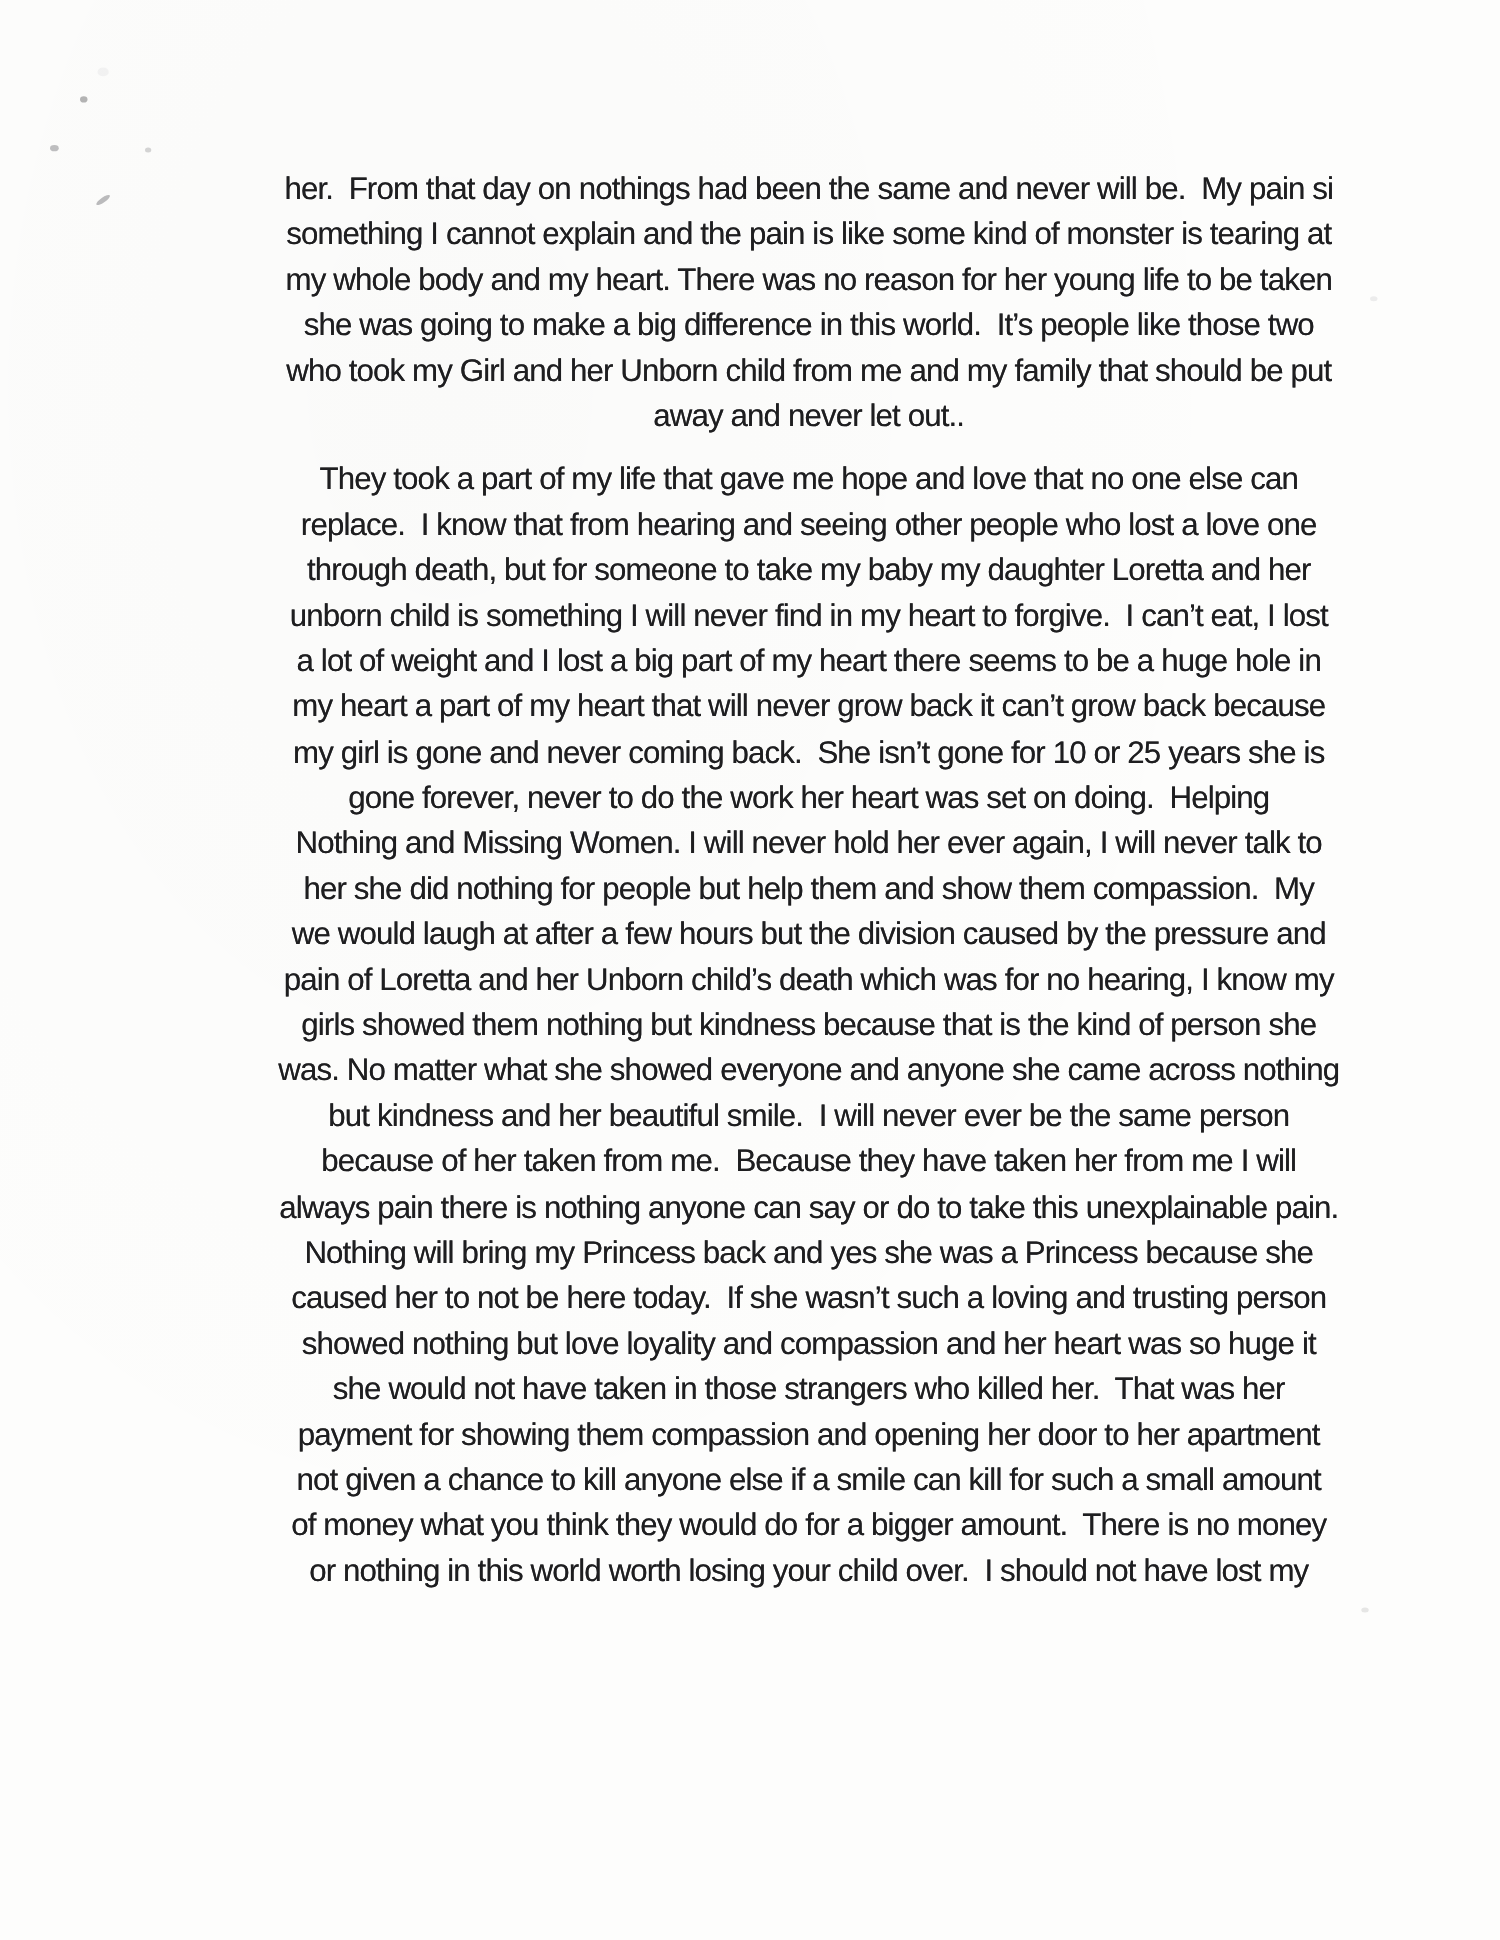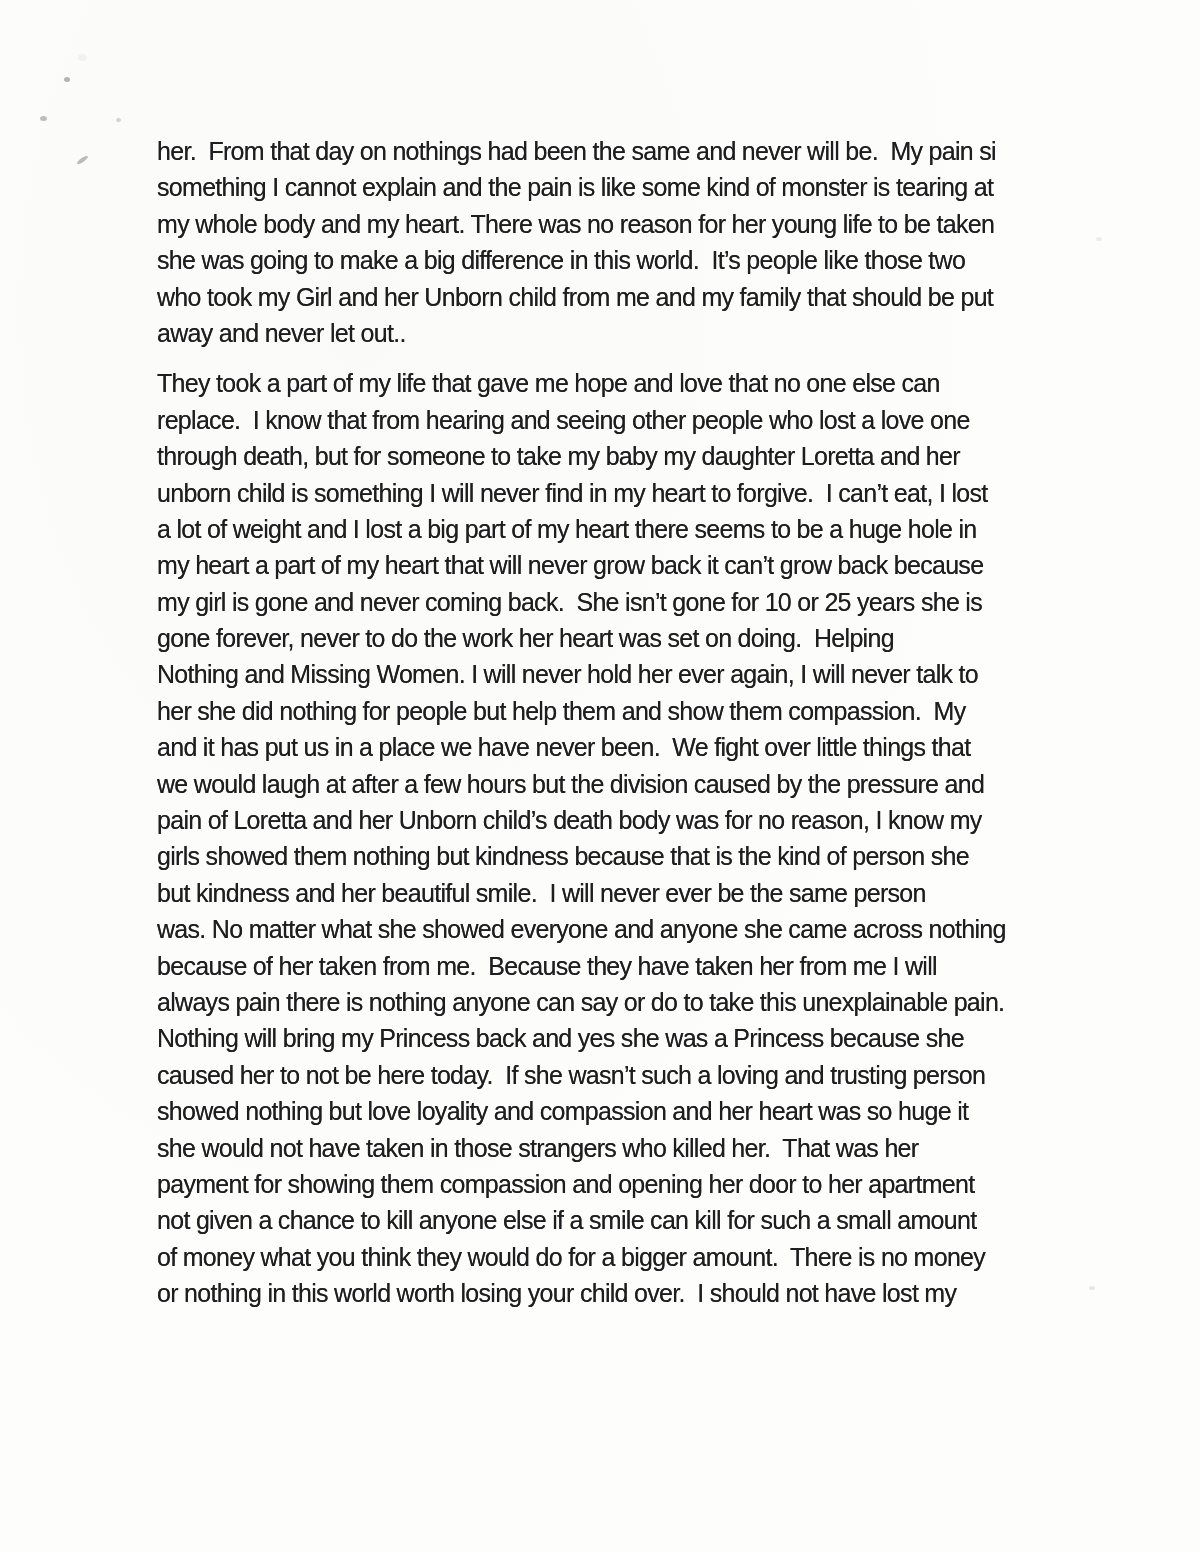--- a/index.html
+++ b/index.html
@@ -32,20 +32,21 @@
     line-height: 36.4px;
     
     text-shadow: 0 0 0.5px rgba(20,20,22,0.75);
   }
   .para {
     margin: 0 0 14px 0;
   }
   .line {
     white-space: pre;    
     height: 36.4px;
+    text-align: center;
   }
   .speck {
     position: absolute;
     background: #5a5a5e;
     border-radius: 50%;
   }
 </style>
 </head>
 <body>
 
@@ -63,26 +64,25 @@
         <div class="line">They took a part of my life that gave me hope and love that no one else can</div>
         <div class="line">replace.  I know that from hearing and seeing other people who lost a love one</div>
         <div class="line">through death, but for someone to take my baby my daughter Loretta and her</div>
         <div class="line">unborn child is something I will never find in my heart to forgive.  I can’t eat, I lost</div>
         <div class="line">a lot of weight and I lost a big part of my heart there seems to be a huge hole in</div>
         <div class="line">my heart a part of my heart that will never grow back it can’t grow back because</div>
         <div class="line">my girl is gone and never coming back.  She isn’t gone for 10 or 25 years she is</div>
         <div class="line">gone forever, never to do the work her heart was set on doing.  Helping</div>
         <div class="line">Nothing and Missing Women. I will never hold her ever again, I will never talk to</div>
         <div class="line">her she did nothing for people but help them and show them compassion.  My</div>
-        <div class="line">and it has put us in a place we have never been.  We fight over little things that</div>
         <div class="line">we would laugh at after a few hours but the division caused by the pressure and</div>
-        <div class="line">pain of Loretta and her Unborn child’s death body was for no reason, I know my</div>
+        <div class="line">pain of Loretta and her Unborn child’s death which was for no hearing, I know my</div>
         <div class="line">girls showed them nothing but kindness because that is the kind of person she</div>
+        <div class="line">was. No matter what she showed everyone and anyone she came across nothing</div>
         <div class="line">but kindness and her beautiful smile.  I will never ever be the same person</div>
-        <div class="line">was. No matter what she showed everyone and anyone she came across nothing</div>
         <div class="line">because of her taken from me.  Because they have taken her from me I will</div>
         <div class="line">always pain there is nothing anyone can say or do to take this unexplainable pain.</div>
         <div class="line">Nothing will bring my Princess back and yes she was a Princess because she</div>
         <div class="line">caused her to not be here today.  If she wasn’t such a loving and trusting person</div>
         <div class="line">showed nothing but love loyality and compassion and her heart was so huge it</div>
         <div class="line">she would not have taken in those strangers who killed her.  That was her</div>
         <div class="line">payment for showing them compassion and opening her door to her apartment</div>
         <div class="line">not given a chance to kill anyone else if a smile can kill for such a small amount</div>
         <div class="line">of money what you think they would do for a bigger amount.  There is no money</div>
         <div class="line">or nothing in this world worth losing your child over.  I should not have lost my</div>

